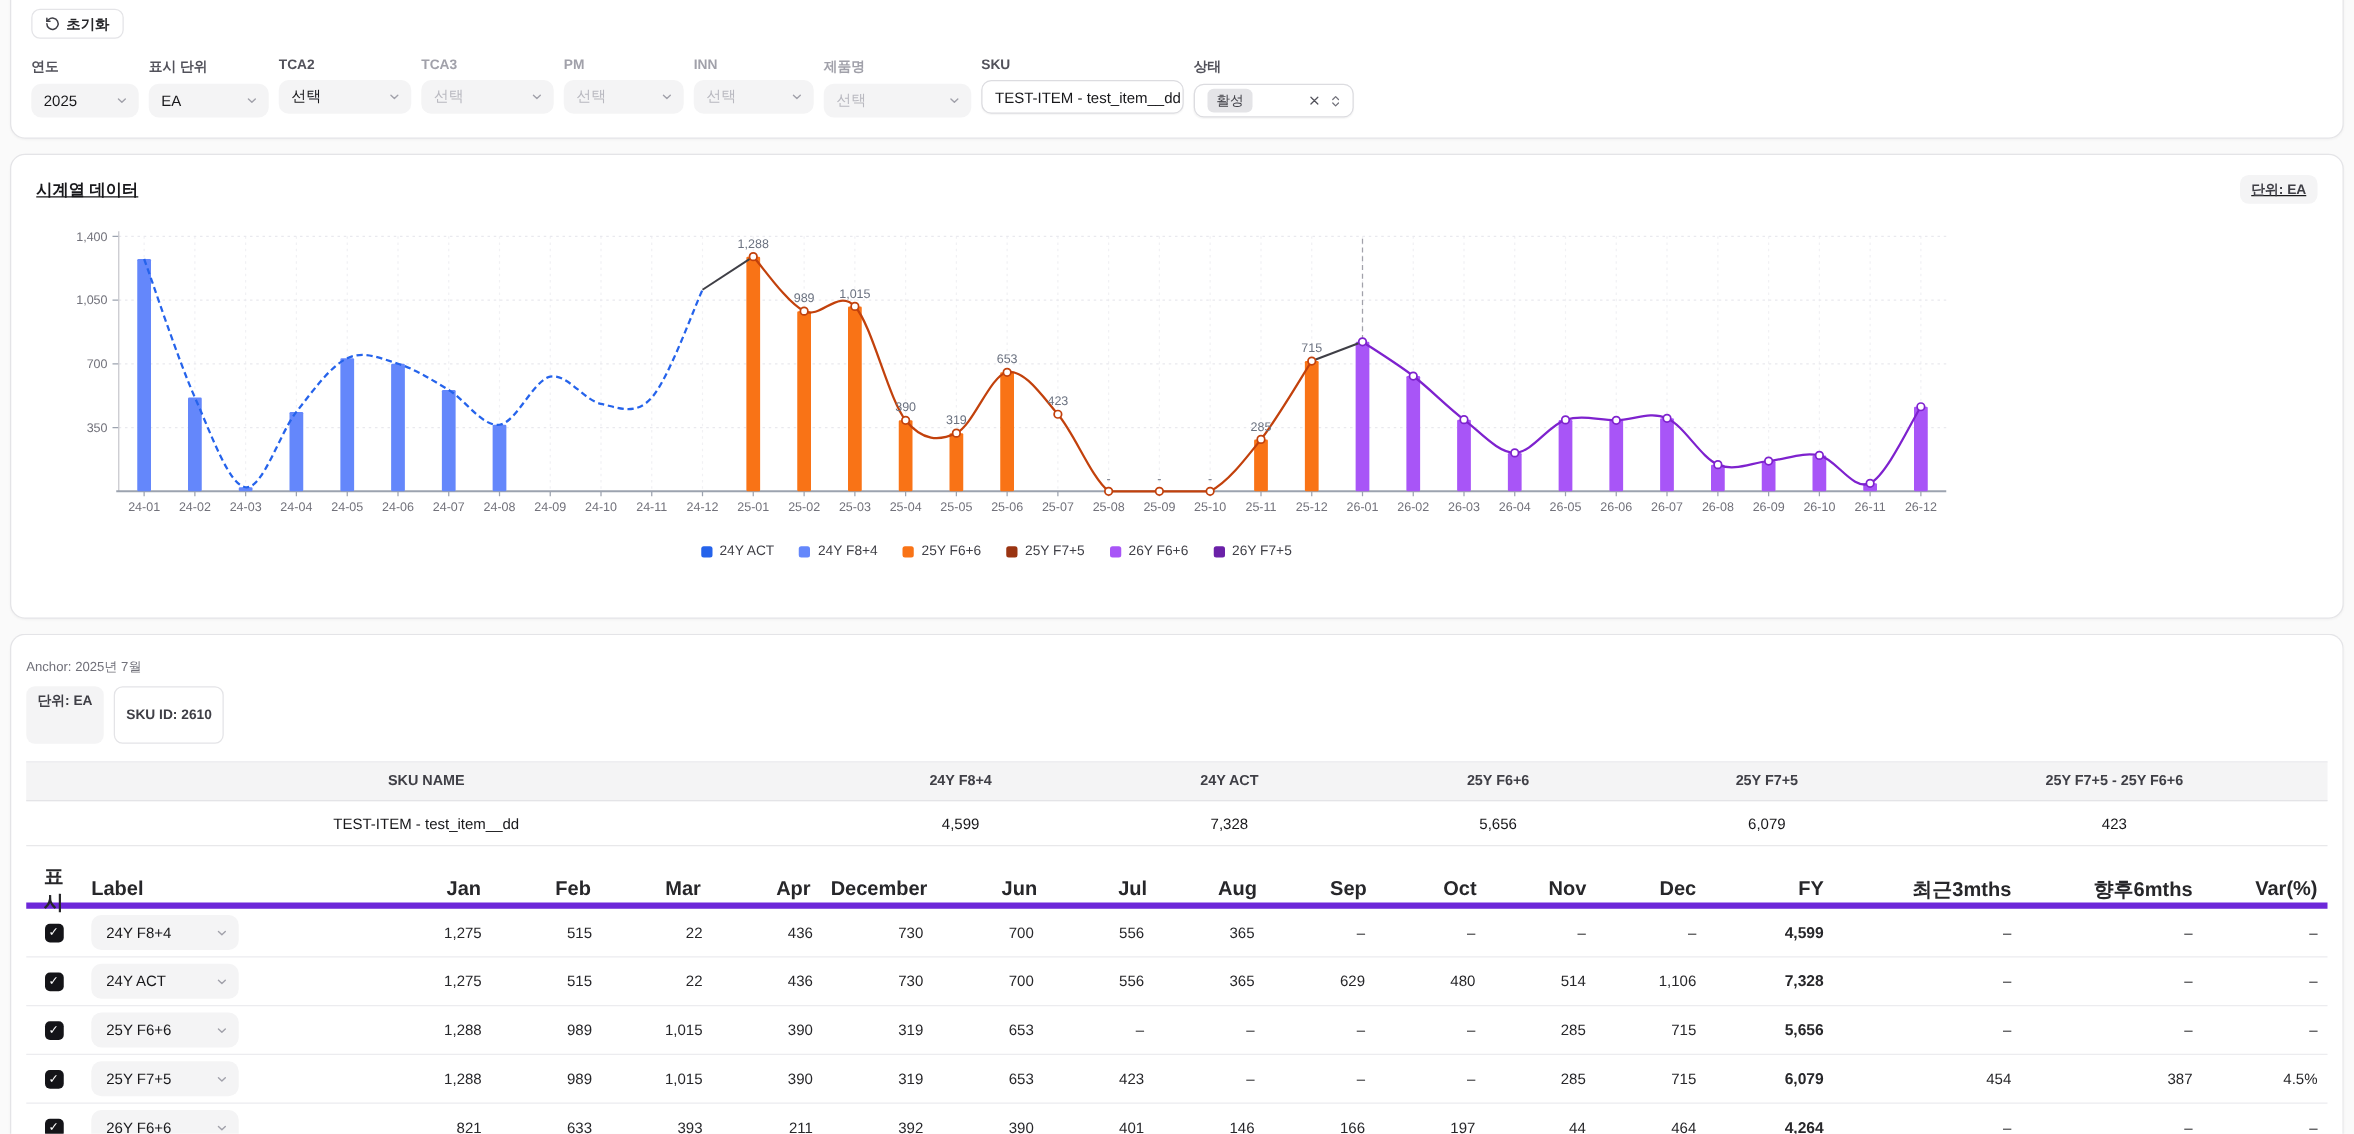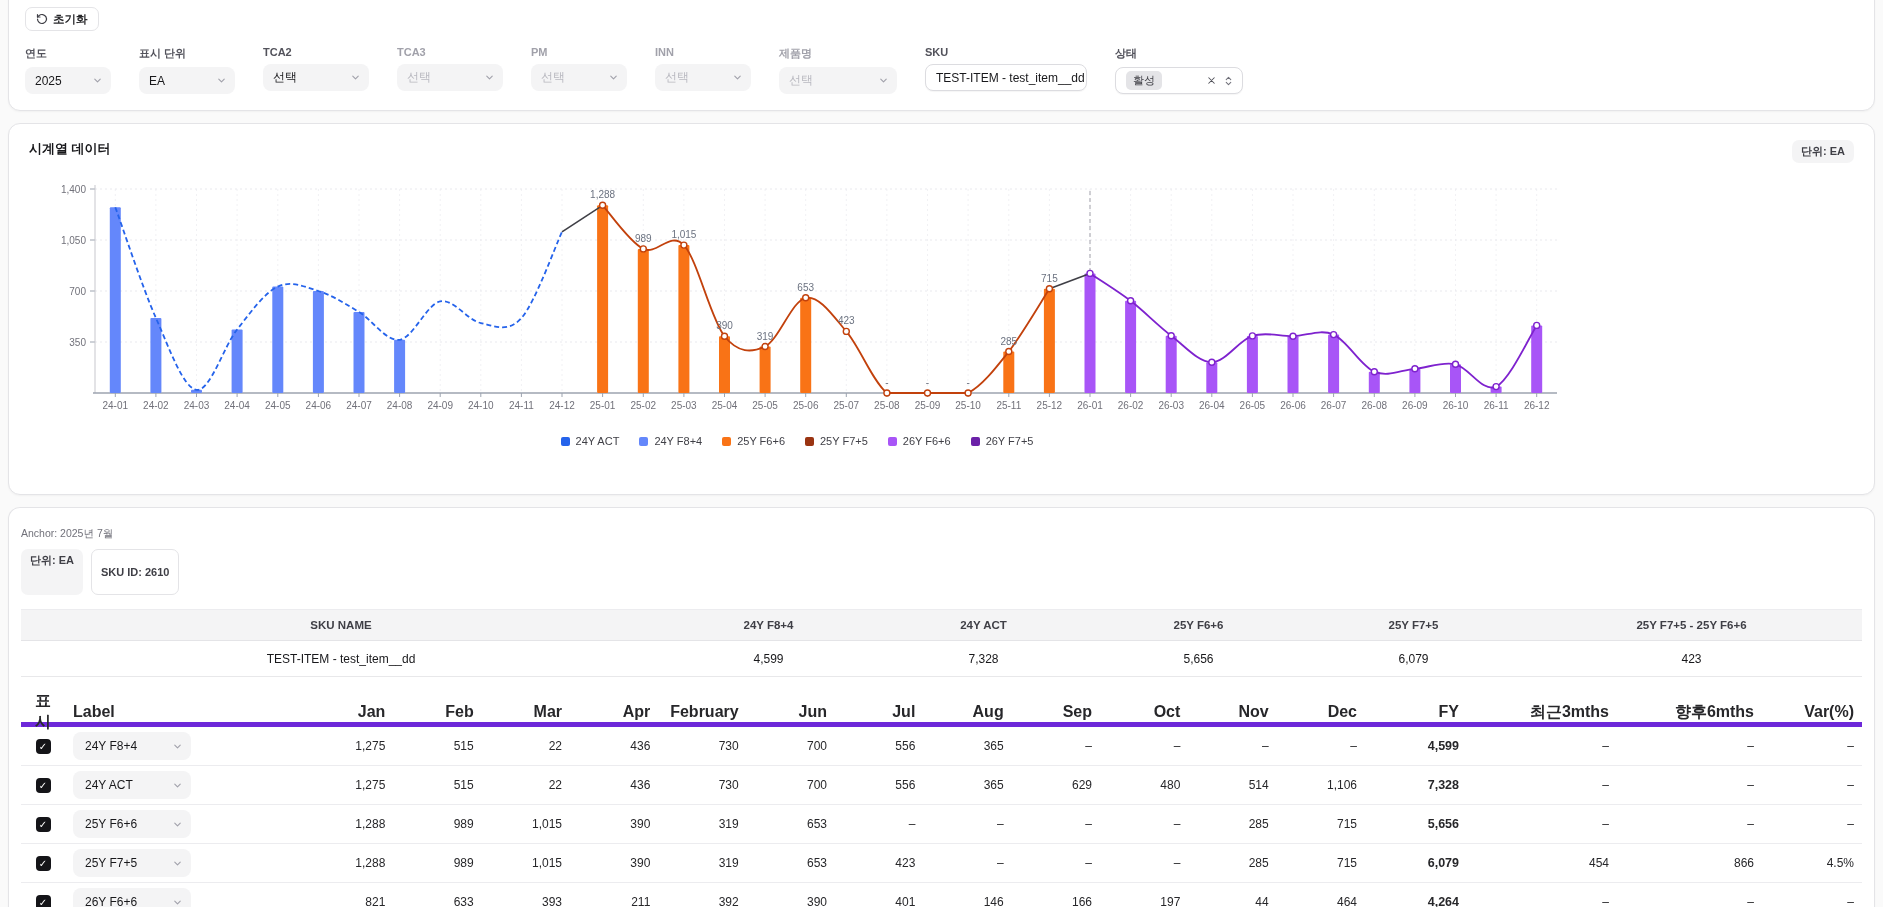--- a/index.html
+++ b/index.html
@@ -6,36 +6,36 @@
   html,body { width:1883px; height:907px; overflow:hidden; background:#fafafa;
     font-family:"Liberation Sans", sans-serif; color:#18181b; }
   .card { background:#fff; border:1px solid #e4e4e7; border-radius:12px; margin:0 8px;
     box-shadow:0 1px 2px rgba(0,0,0,.04); }
 
   
   #filter-card { margin-top:-12px; padding:18px 16px 16px; border-top-left-radius:0; border-top-right-radius:0; }
   .reset-btn { display:inline-flex; align-items:center; gap:5px; height:24px; padding:0 10px;
     border:1px solid #e4e4e7; border-radius:7px; background:#fff; font-size:11.5px; font-weight:700;
     color:#27272a; cursor:pointer; }
-  .filter-row { display:flex; gap:28px; margin-top:15px; }
+  .filter-row { display:flex; gap:8px; margin-top:15px; }
   .ffield { display:flex; flex-direction:column; gap:6px; }
   .flabel { font-size:11px; color:#52525b; font-weight:600; }
   .ffield.disabled .flabel { color:#a1a1aa; }
   .fctrl { height:27px; border-radius:8px; display:flex; align-items:center; gap:6px;
     padding:0 8px 0 10px; font-size:12px; color:#18181b; cursor:pointer; }
   .fctrl.filled { background:#f4f4f5; }
   .ffield.disabled .fctrl { color:#b9b9c0; cursor:default; }
   .fctrl.outline { background:#fff; border:1px solid #dcdce0; box-shadow:0 1px 1px rgba(0,0,0,.04); }
   .fctrl .val { flex:1; white-space:nowrap; }
   .tag { background:#e4e4e7; border-radius:5px; padding:2px 7px; font-size:11px; color:#3f3f46; }
   .icon-btn { display:inline-flex; cursor:pointer; }
 
   
   #chart-card { margin-top:12px; padding:16px 20px 12px; height:372px; }
-  .chart-head { display:flex; justify-content:space-between; align-items:flex-start; }
+  .chart-head { display:flex; justify-content:space-between; align-items:center;text-decoration:underline; }
   .chart-title { font-size:13px; font-weight:700; color:#18181b; }
   .pill { background:#f4f4f5; border-radius:7px; padding:4px 9px; font-size:11px; font-weight:700; color:#3f3f46; }
   #chart-svg { display:block; margin-top:12px; }
   .legend-row { width:1536px; display:flex; justify-content:center; gap:20px; margin-top:8px; }
   .legend-item { display:flex; align-items:center; gap:6px; font-size:11px; color:#3f3f46; }
   .legend-dot { width:9px; height:9px; border-radius:2px; display:inline-block; }
 
   
   #summary-card { margin-top:12px; padding:16px 12px 10px; height:407px; border-bottom:none;
     border-bottom-left-radius:0; border-bottom-right-radius:0; }
@@ -420,21 +420,21 @@
     <div class="c-right">423</div>
   </div>
 
   <div class="det-grid head" id="det-head">
       <div class="c-mid">표시</div>
       <div class="c-left">Label</div>
       <div class="num">Jan</div>
       <div class="num">Feb</div>
       <div class="num">Mar</div>
       <div class="num">Apr</div>
-      <div class="num">February</div>
+      <div class="num">December</div>
       <div class="num">Jun</div>
       <div class="num">Jul</div>
       <div class="num">Aug</div>
       <div class="num">Sep</div>
       <div class="num">Oct</div>
       <div class="num">Nov</div>
       <div class="num">Dec</div>
       <div class="num">FY</div>
       <div class="num">최근3mths</div>
       <div class="num">향후6mths</div>
@@ -547,21 +547,21 @@
         <div class="num">319</div>
         <div class="num">653</div>
         <div class="num">423</div>
         <div class="num">–</div>
         <div class="num">–</div>
         <div class="num">–</div>
         <div class="num">285</div>
         <div class="num">715</div>
         <div class="num fy">6,079</div>
         <div class="num">454</div>
-        <div class="num">866</div>
+        <div class="num">387</div>
         <div class="num">4.5%</div>
       </div>
       <div class="det-grid row">
         <div class="cbx-wrap">
           <span class="cbx">✓</span>
         </div>
         <div>
           <div class="lbl-select">
             <span class="val">26Y F6+6</span>
             <svg width="11" height="11" viewBox="0 0 24 24" fill="none" stroke="#a1a1aa" stroke-width="2.4" stroke-linecap="round" stroke-linejoin="round">

